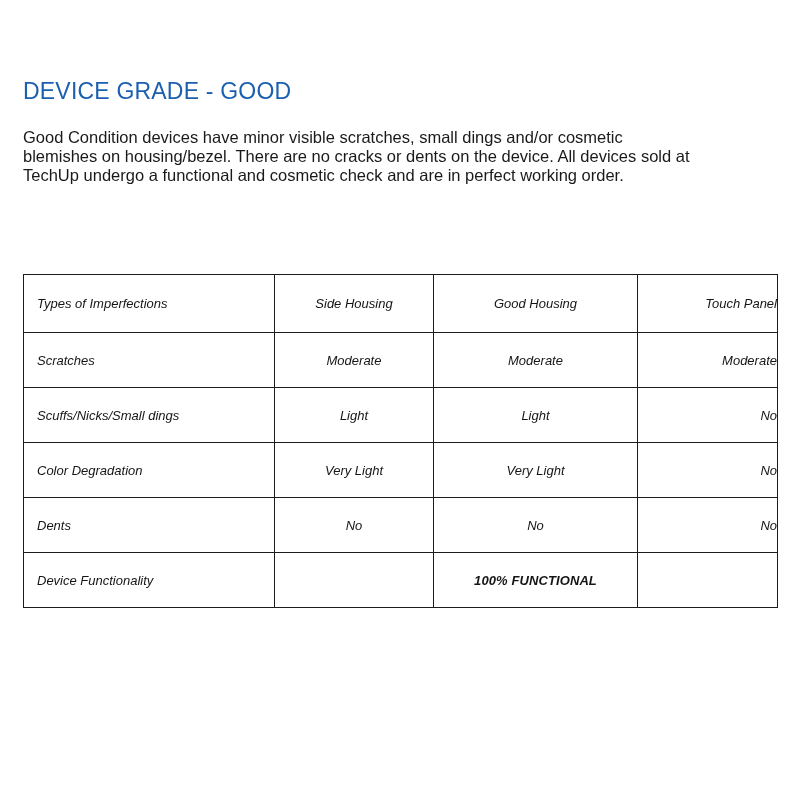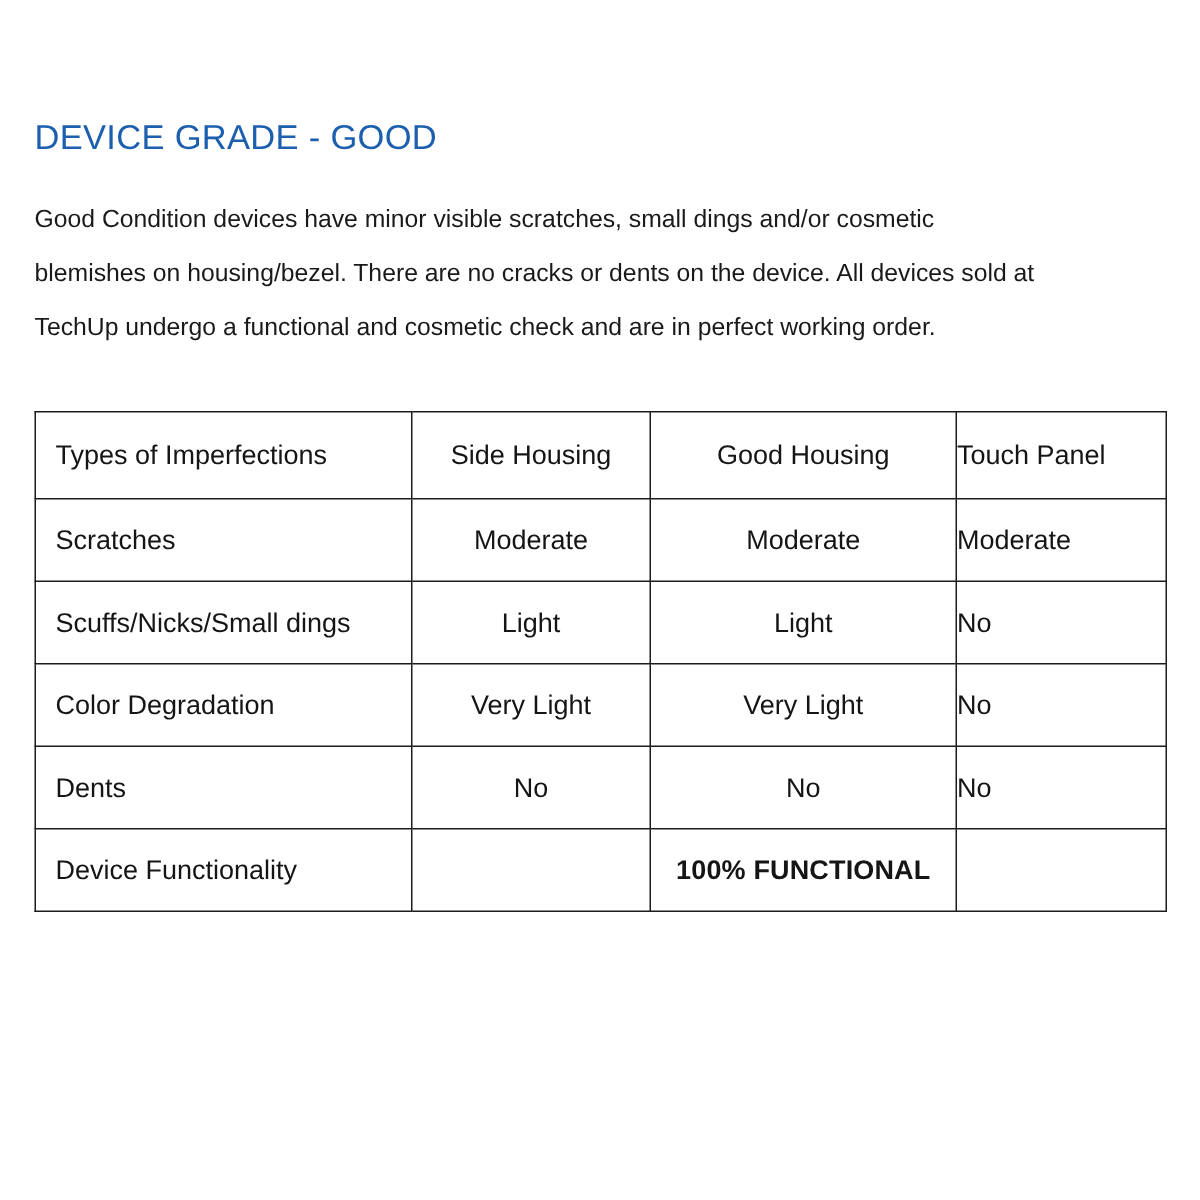--- a/index.html
+++ b/index.html
@@ -21,43 +21,44 @@
     letter-spacing: 0.2px;
     color: #1b5fae;
   }
 
   
   .intro {
     position: absolute;
     left: 23px; top: 128px;
     width: 672px;
     font-size: 16.5px;
-    line-height: 36px;
+    line-height: 19px;
     color: #1a1a1a;
   }
 
   
   .grade-table {
     position: absolute;
     left: 23px; top: 274px;
     width: 754px;
     border-collapse: collapse;
     table-layout: fixed;
   }
   .grade-table td {
     border: 1.4px solid #1c1c1c;
     height: 55px;
-    font-size: 18px;
+    font-size: 13px;
     color: #151515;
     vertical-align: middle;
+    font-style: italic;
   }
   .grade-table .col-label { width: 251px; padding-left: 13px; text-align: left; }
   .grade-table .col-side  { width: 159px; text-align: center; }
   .grade-table .col-back  { width: 204px; text-align: center; }
-  .grade-table .col-touch { width: 140px; text-align: left; }
+  .grade-table .col-touch { width: 140px; text-align: right; }
   .grade-table tr.head td { height: 58px; }
   .func-text {
     color: #1b5fae;
     font-weight: bold;
     font-size: 16px;
     letter-spacing: 0.1px;
   }
 
   
   .footer { position: absolute; left: 0; top: 625px; width: 800px; height: 150px; }

